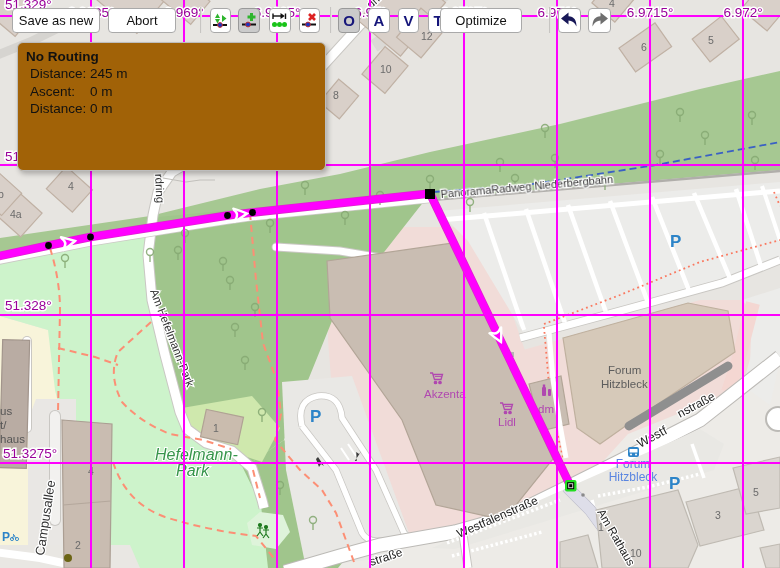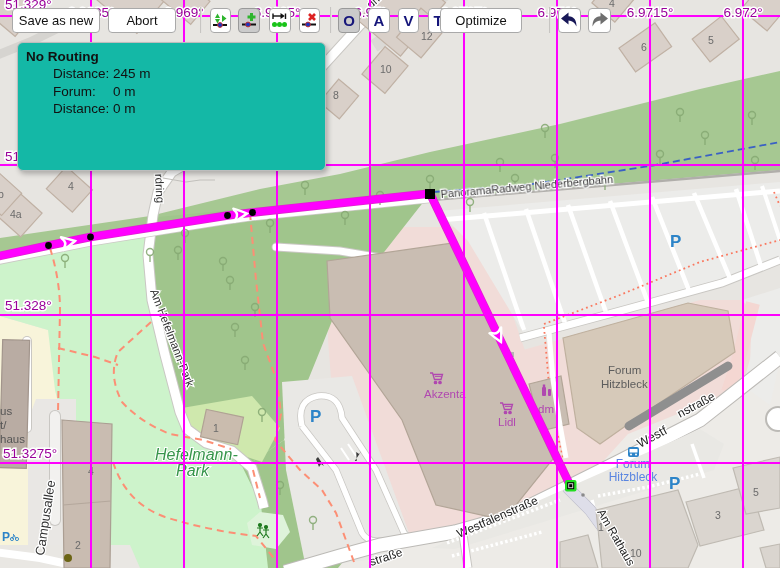--- a/index.html
+++ b/index.html
@@ -3,26 +3,26 @@
 <meta charset="utf-8">
 <style>
   html,body{margin:0;padding:0;}
   body{width:780px;height:568px;overflow:hidden;position:relative;font-family:"Liberation Sans",sans-serif;background:#e7e5e1;}
   #map{position:absolute;left:0;top:0;width:780px;height:568px;}
   #map text{font-family:"Liberation Sans",sans-serif;}
   .btn{position:absolute;background:#fff;border:1px solid #a9a9a9;border-radius:4px;color:#111;
        font-size:13px;display:flex;align-items:center;justify-content:center;box-sizing:border-box;height:25px;top:8px;}
   .btn.pressed{background:#cbcbcb;border-color:#999;}
   .lbtn{font-weight:bold;color:#15157a;font-size:15px;}
-  #tooltip{position:absolute;left:17px;top:42px;width:309px;height:129px;background:#14b8a6;
+  #tooltip{position:absolute;left:17px;top:42px;width:309px;height:129px;background:#a16207;
      border:1px solid #bdbdbd;border-radius:6px;box-shadow:2px 3px 5px rgba(0,0,0,0.25);
      box-sizing:border-box;font-size:13.5px;color:#111;}
   #tooltip .in{padding:5px 8px 0 8px;line-height:17.3px;}
   .tt-row{display:flex;}
-  .tt-row .k{width:60px;padding-left:4px;margin-left:23px;}
+  .tt-row .k{width:60px;padding-left:4px;}
   .sep{position:absolute;left:549px;top:7px;width:1px;height:26px;background:#e4e2df;border-left:1px solid #c7c5c2;}
 </style>
 </head>
 <body>
 <svg id="map" width="780" height="568" viewBox="0 0 780 568" xmlns="http://www.w3.org/2000/svg">
 <g id="base">
   <rect x="0" y="0" width="780" height="568" fill="#e7e5e1"></rect>
   <polygon points="320,568 780,345 780,568" fill="#edebe7"></polygon>
   <polygon points="0,316 55,332 62,355 62,568 0,568" fill="#f8f4da"></polygon>
   <polygon points="0,260 150,236 243,219 256,280 263,343 277,381 281,414 271,452 258,472 264,510 269,568 100,568 80,470 62,420 55,390 48,330 0,316" fill="#cdf3cb"></polygon>
@@ -425,21 +425,21 @@
 </div>
 
 <div id="tooltip">
   <div class="in">
     <div><b>No Routing</b></div>
     <div class="tt-row">
         <span class="k">Distance:</span>
         <span>245 m</span>
       </div>
     <div class="tt-row">
-        <span class="k">Forum:</span>
+        <span class="k">Ascent:</span>
         <span>0 m</span>
       </div>
     <div class="tt-row">
         <span class="k">Distance:</span>
         <span>0 m</span>
       </div>
   </div>
 </div>
 
 </body></html>

